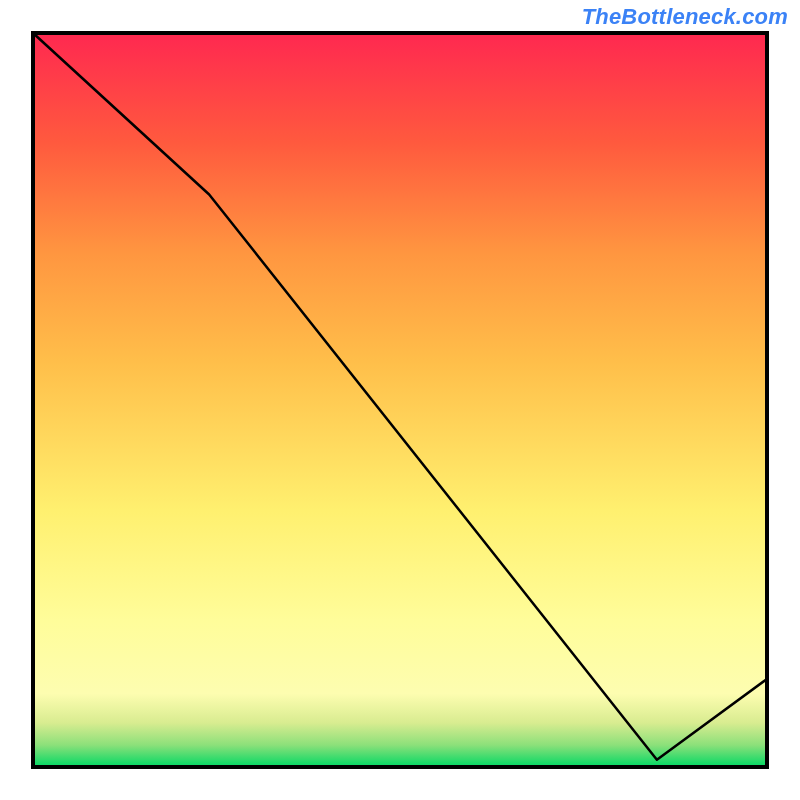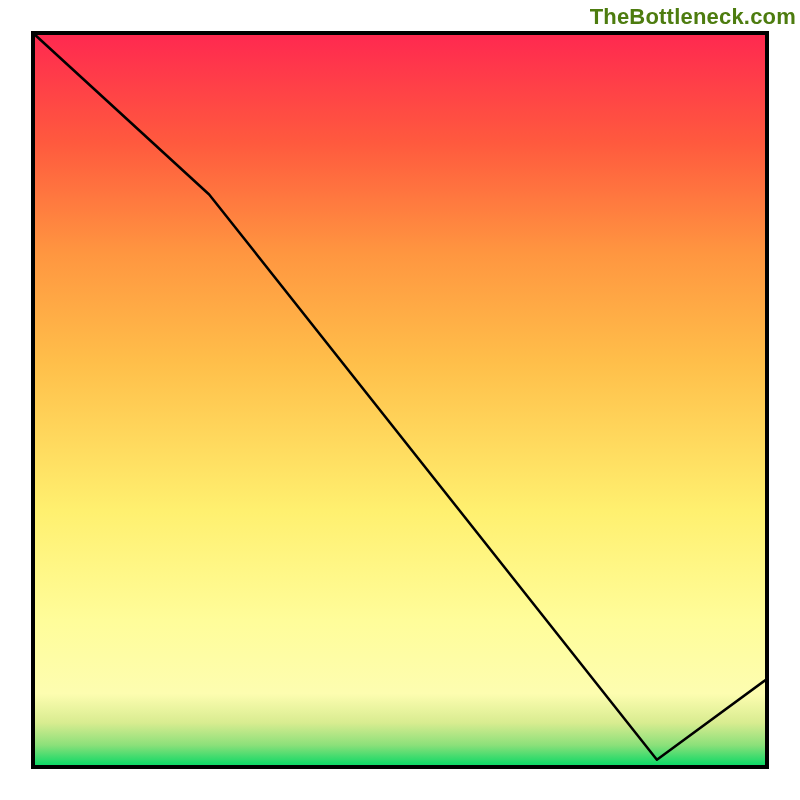--- a/index.html
+++ b/index.html
@@ -12,25 +12,26 @@
     overflow: hidden;
   }
   .wrap {
     position: relative;
     width: 800px;
     height: 800px;
   }
   .watermark {
     position: absolute;
     top: 4px;
-    right: 4px;
+    right: 12px;
     font-size: 22px;
     font-weight: bold;
-    color: #4d7c0f;
+    color: #3b82f6;
     letter-spacing: 0.2px;
+    font-style: italic;
   }
   svg.chart {
     position: absolute;
     left: 0;
     top: 0;
     width: 800px;
     height: 800px;
     display: block;
   }
   .tiny-label {

